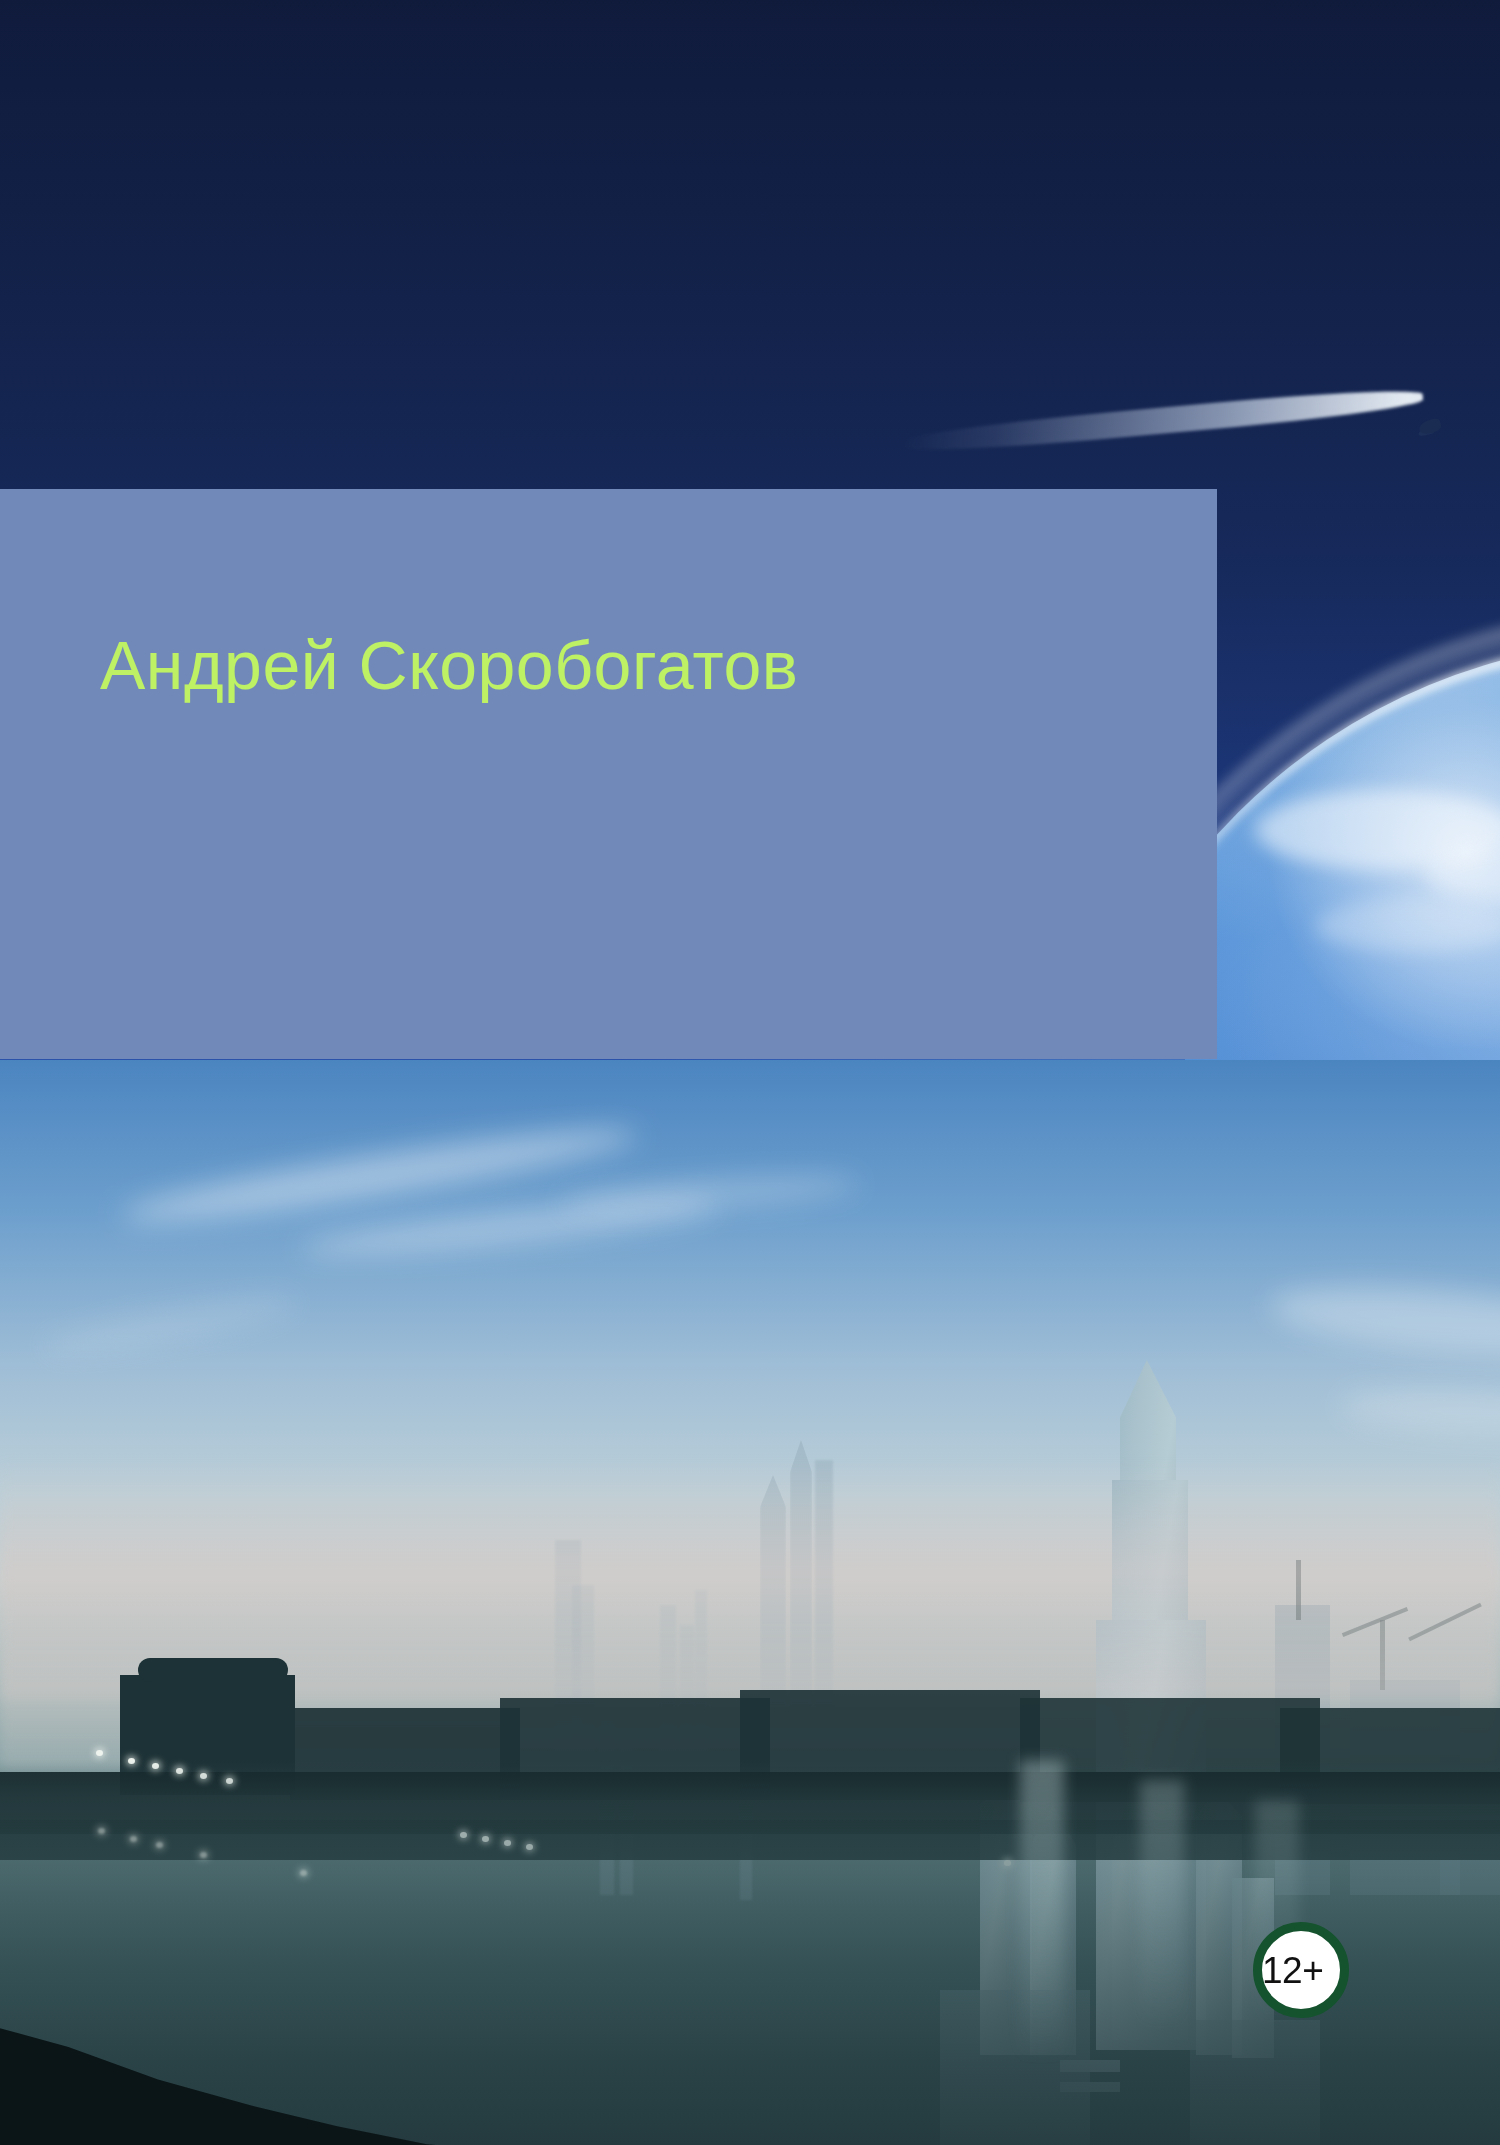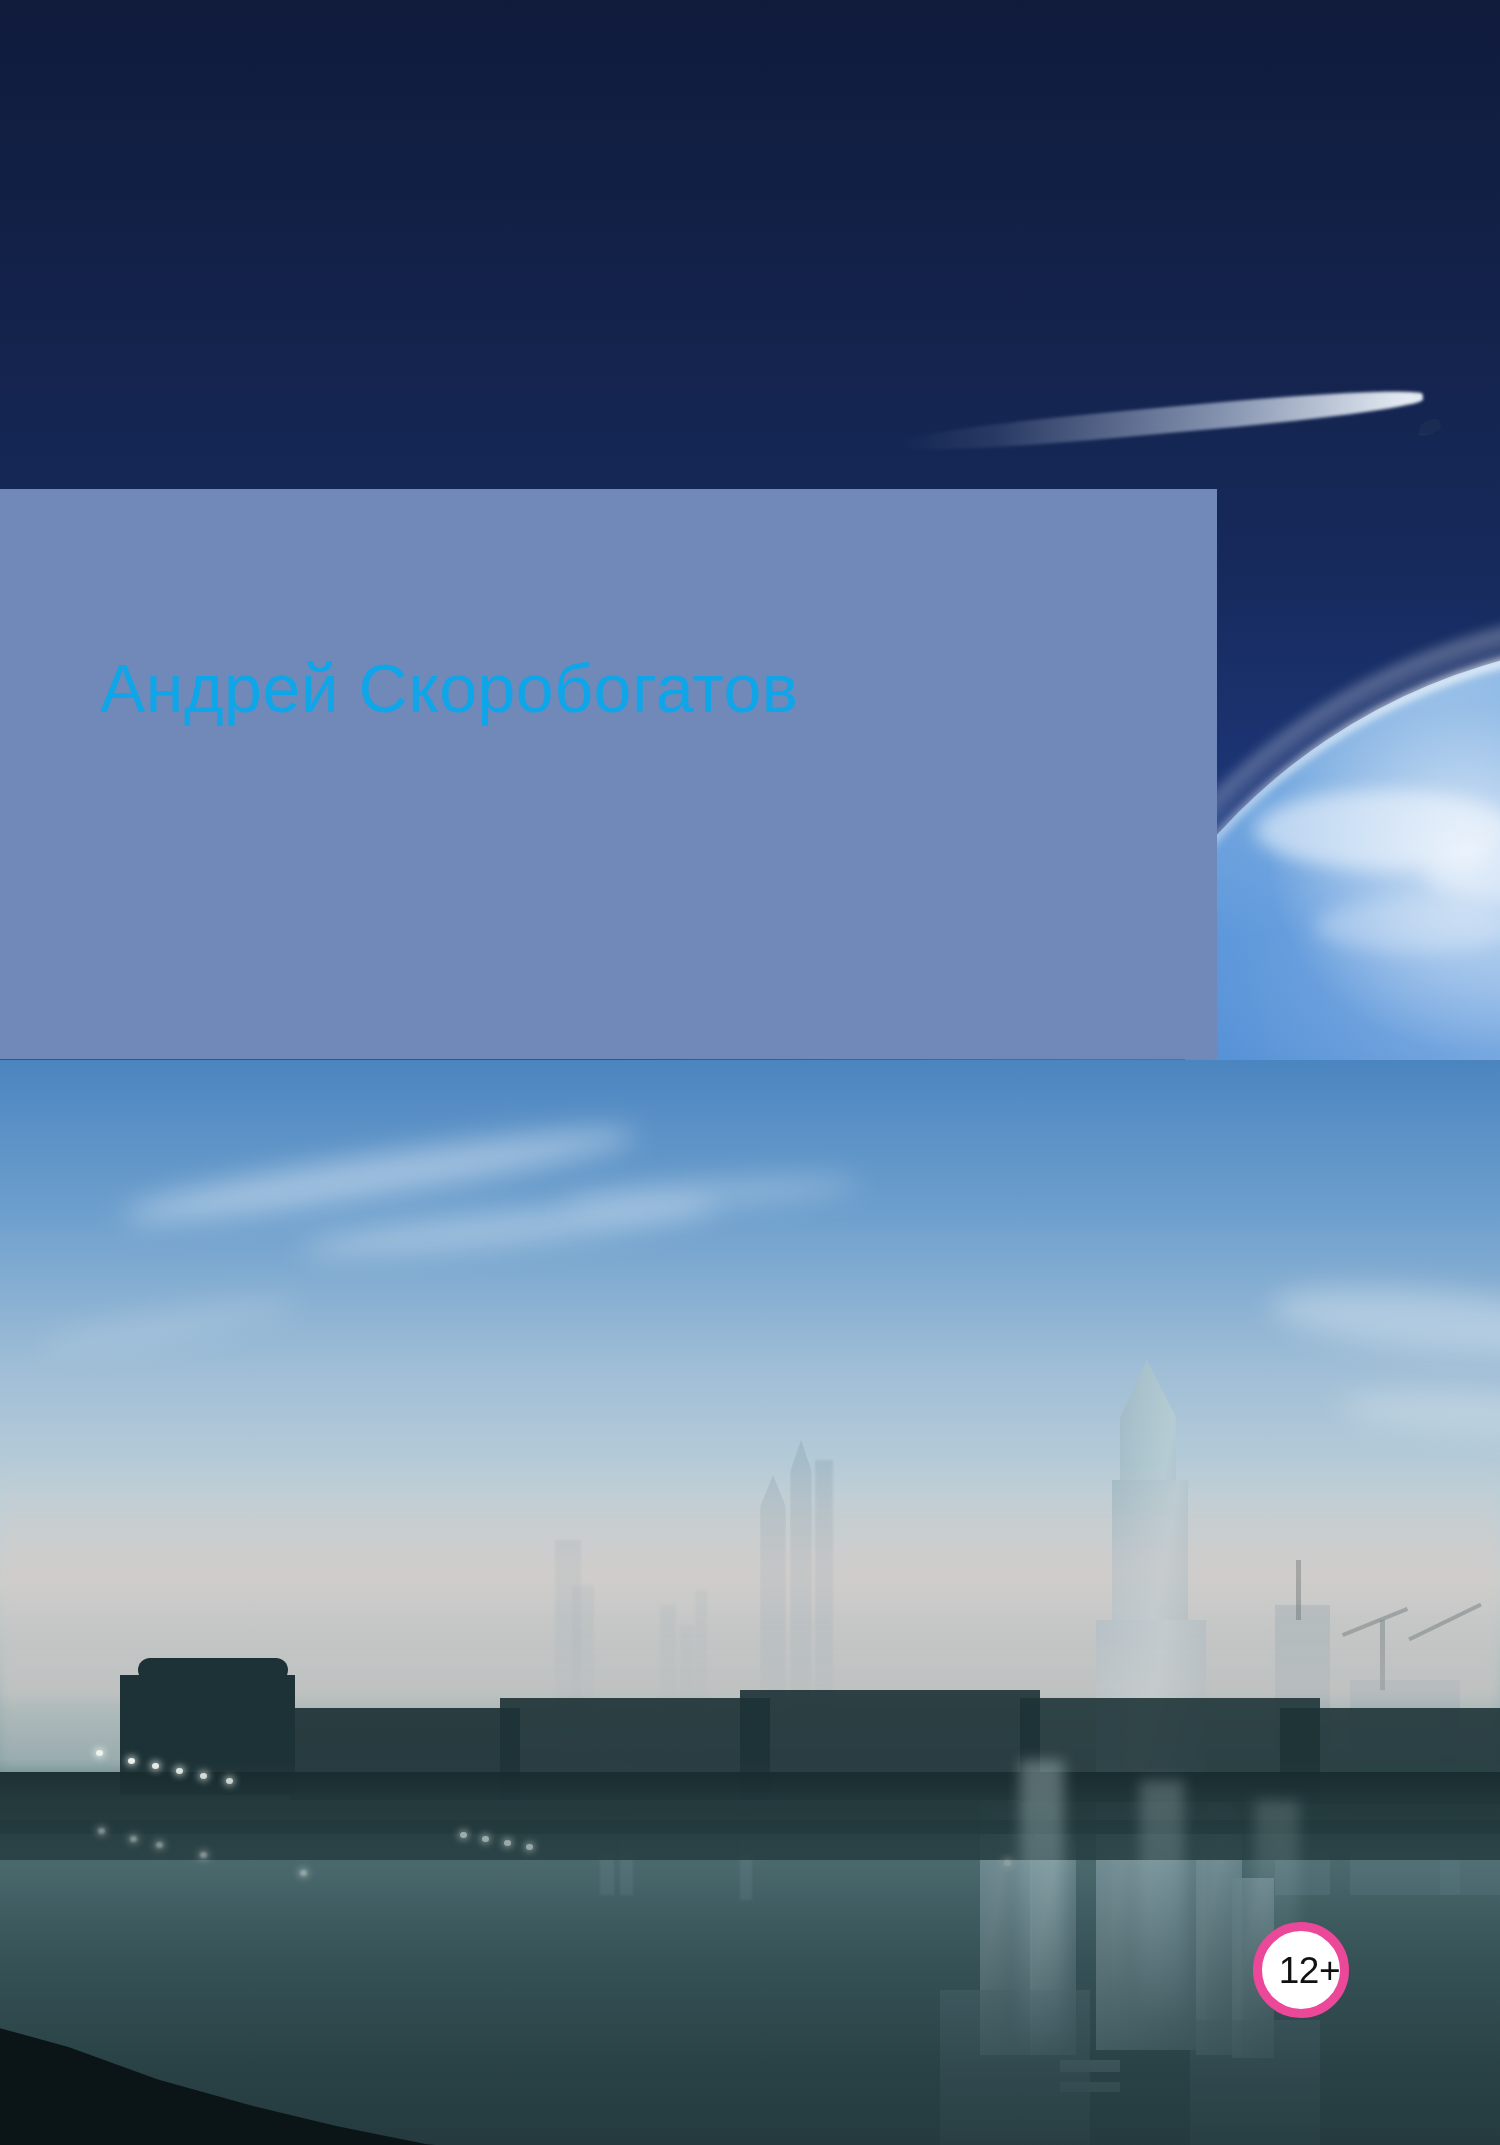--- a/index.html
+++ b/index.html
@@ -143,46 +143,45 @@
     clip-path:polygon(0% 28%, 14% 40%, 30% 58%, 46% 72%, 62% 84%, 78% 94%, 100% 100%, 0% 100%);
   }
 
   
   .panel{
     position:absolute;left:0;top:489px;width:1217px;height:570px;
     background:#7189b9;
   }
   .author{
     position:absolute;left:100px;top:631px;
-    color:#0ea5e9;
+    color:#bef264;
     font-size:68px;
     font-weight:400;
     letter-spacing:.5px;
     line-height:1;
     white-space:nowrap;
-    margin-top:23px;
   }
   .title{
     position:absolute;left:96px;top:791px;
     color:#ffffff;
     font-size:93px;
     font-weight:400;
     letter-spacing:.5px;
     line-height:1;
     white-space:nowrap;
   }
 
   
   .age-badge{
     position:absolute;left:1253px;top:1922px;
     width:96px;height:96px;border-radius:50%;
     background:#ffffff;
-    border:9px solid #ec4899;
+    border:9px solid #14532d;
     box-sizing:border-box;
-    display:flex;align-items:center;justify-content:flex-end;
+    display:flex;align-items:center;justify-content:flex-start;
   }
   .age-badge span{
     color:#111;font-size:37px;font-weight:400;line-height:1;
     letter-spacing:-.5px;
   }
 </style>
 </head>
 <body>
 
 <div id="cover">

